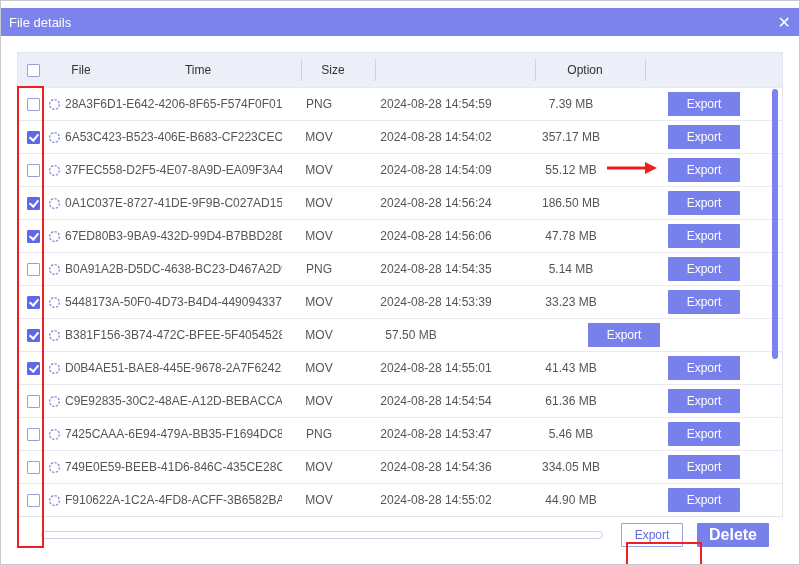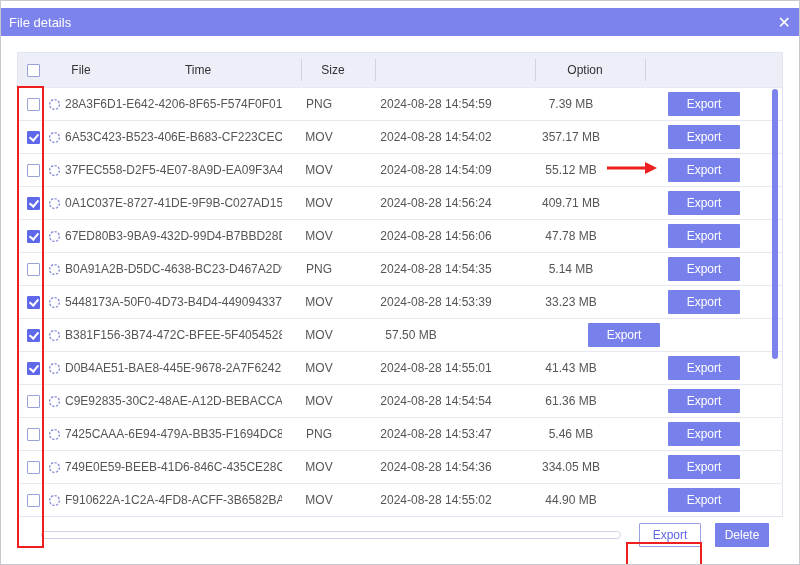--- a/index.html
+++ b/index.html
@@ -212,26 +212,27 @@
     height: 24px;
     font-size: 12px;
     cursor: pointer;
     border-radius: 1px;
     margin-right: 4px;
   }
   .btn-delete {
     background: #7880eb;
     color: #fff;
     border: none;
-    width: 54px;
+    width: 72px;
     height: 24px;
-    font-size: 12px;
+    font-size: 16px;
     cursor: pointer;
     border-radius: 1px;
     margin-right: 14px;
+    font-weight: bold;
   }
 </style>
 </head>
 <body>
 
 <div class="title-bar">
   <span class="title">File details</span>
   <span class="close">✕</span>
 </div>
 
@@ -315,21 +316,21 @@
           <div class="col-name">
             <span class="file-icon">
               <svg width="13" height="13" viewBox="0 0 16 16">
                 <circle cx="8" cy="8" r="6" fill="none" stroke="#8a92d8" stroke-width="1.8" stroke-dasharray="2.8 1.8"></circle>
               </svg>
             </span>
             <span class="txt">0A1C037E-8727-41DE-9F9B-C027AD15E0A</span>
           </div>
           <div class="col-type">MOV</div>
           <div class="col-time">2024-08-28 14:56:24</div>
-          <div class="col-size">409.71 MB</div>
+          <div class="col-size">186.50 MB</div>
           <div class="col-option">
             <button class="export-row-btn">Export</button>
           </div>
         </div>
         <div class="data-row">
           <div class="col-check">
             <span class="chk checked"></span>
           </div>
           <div class="col-name">
             <span class="file-icon">

